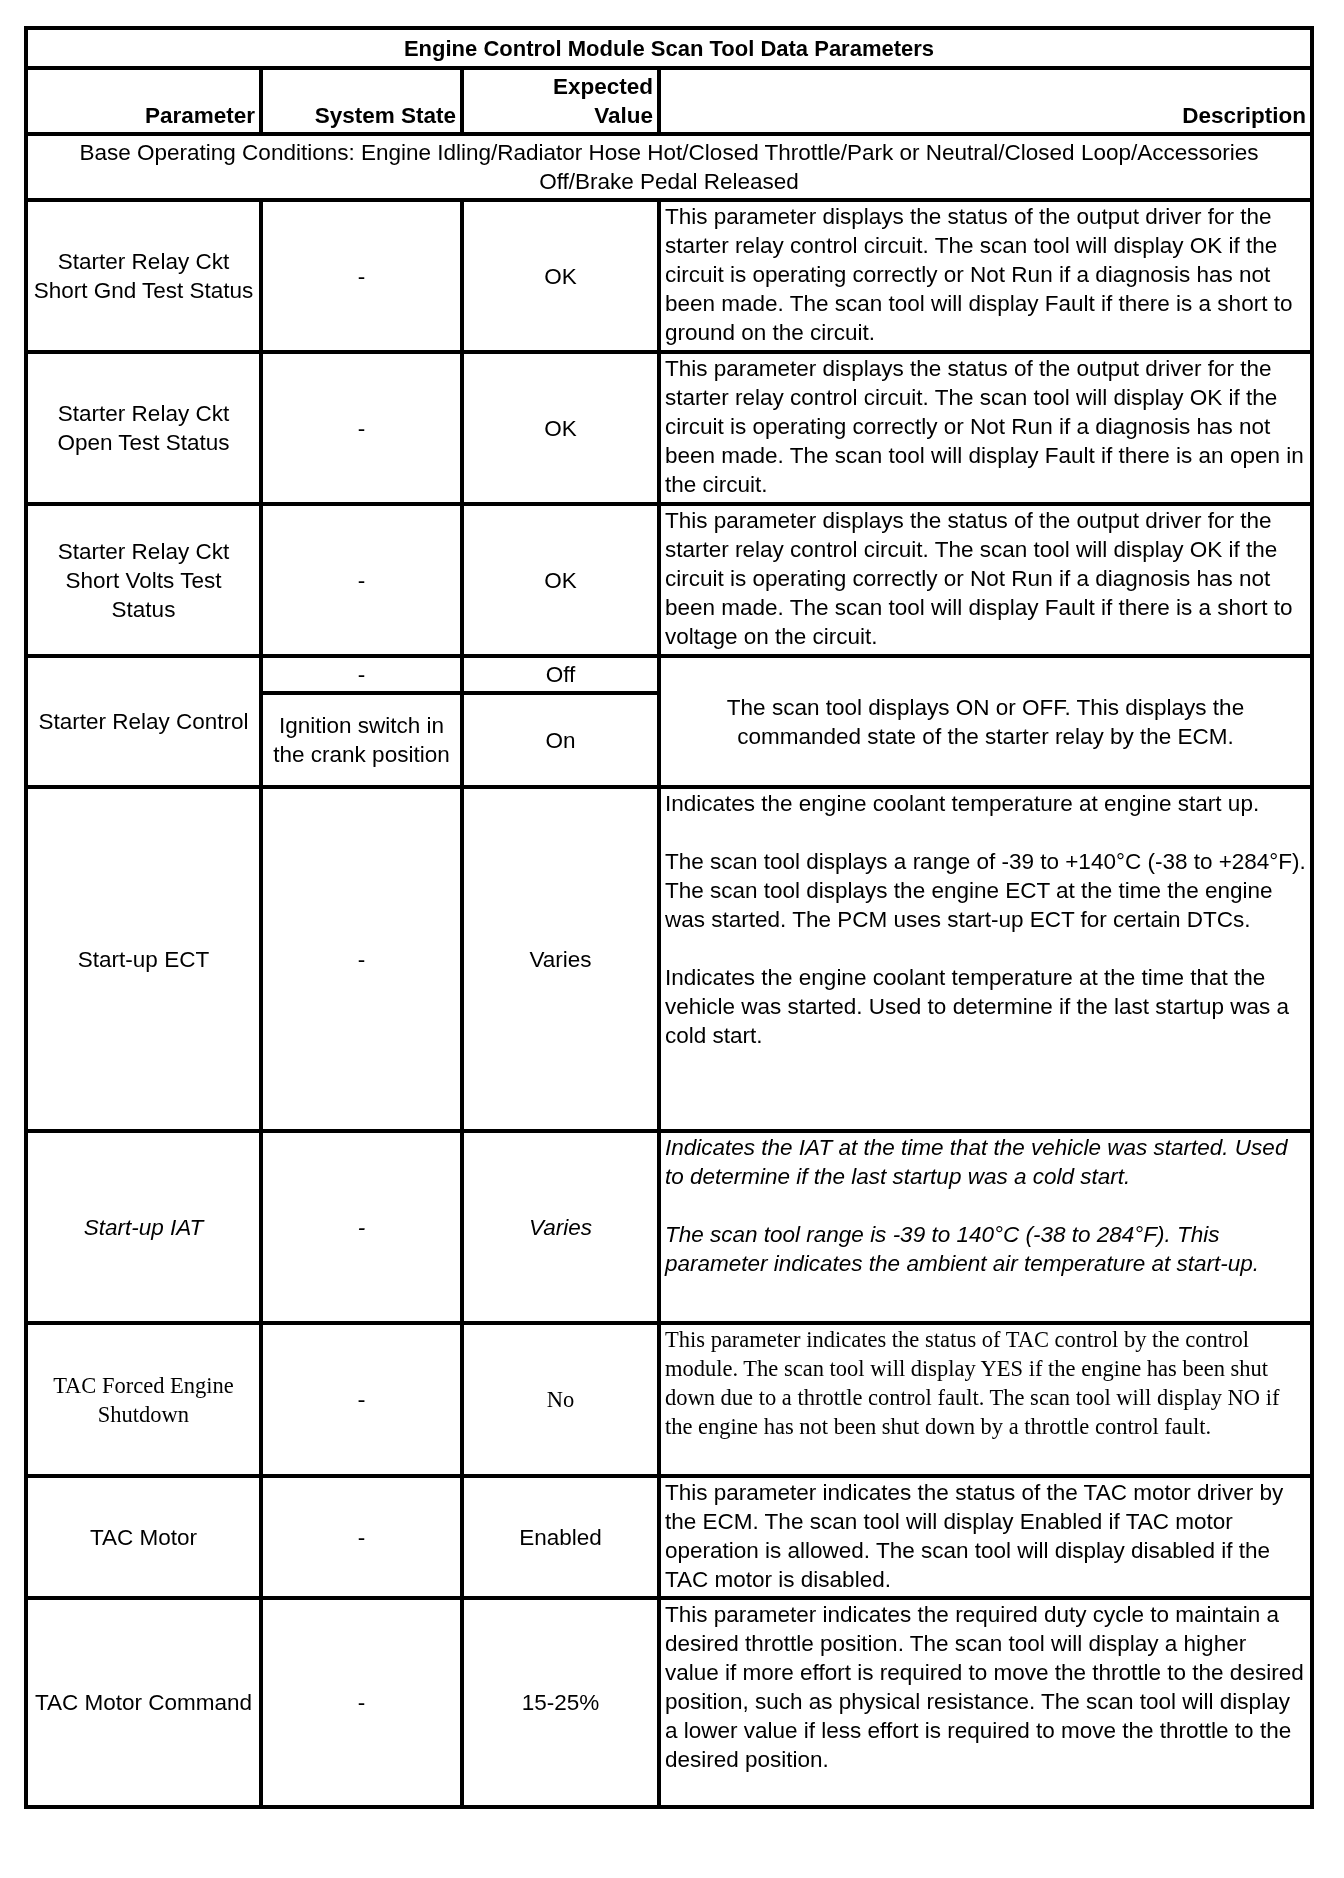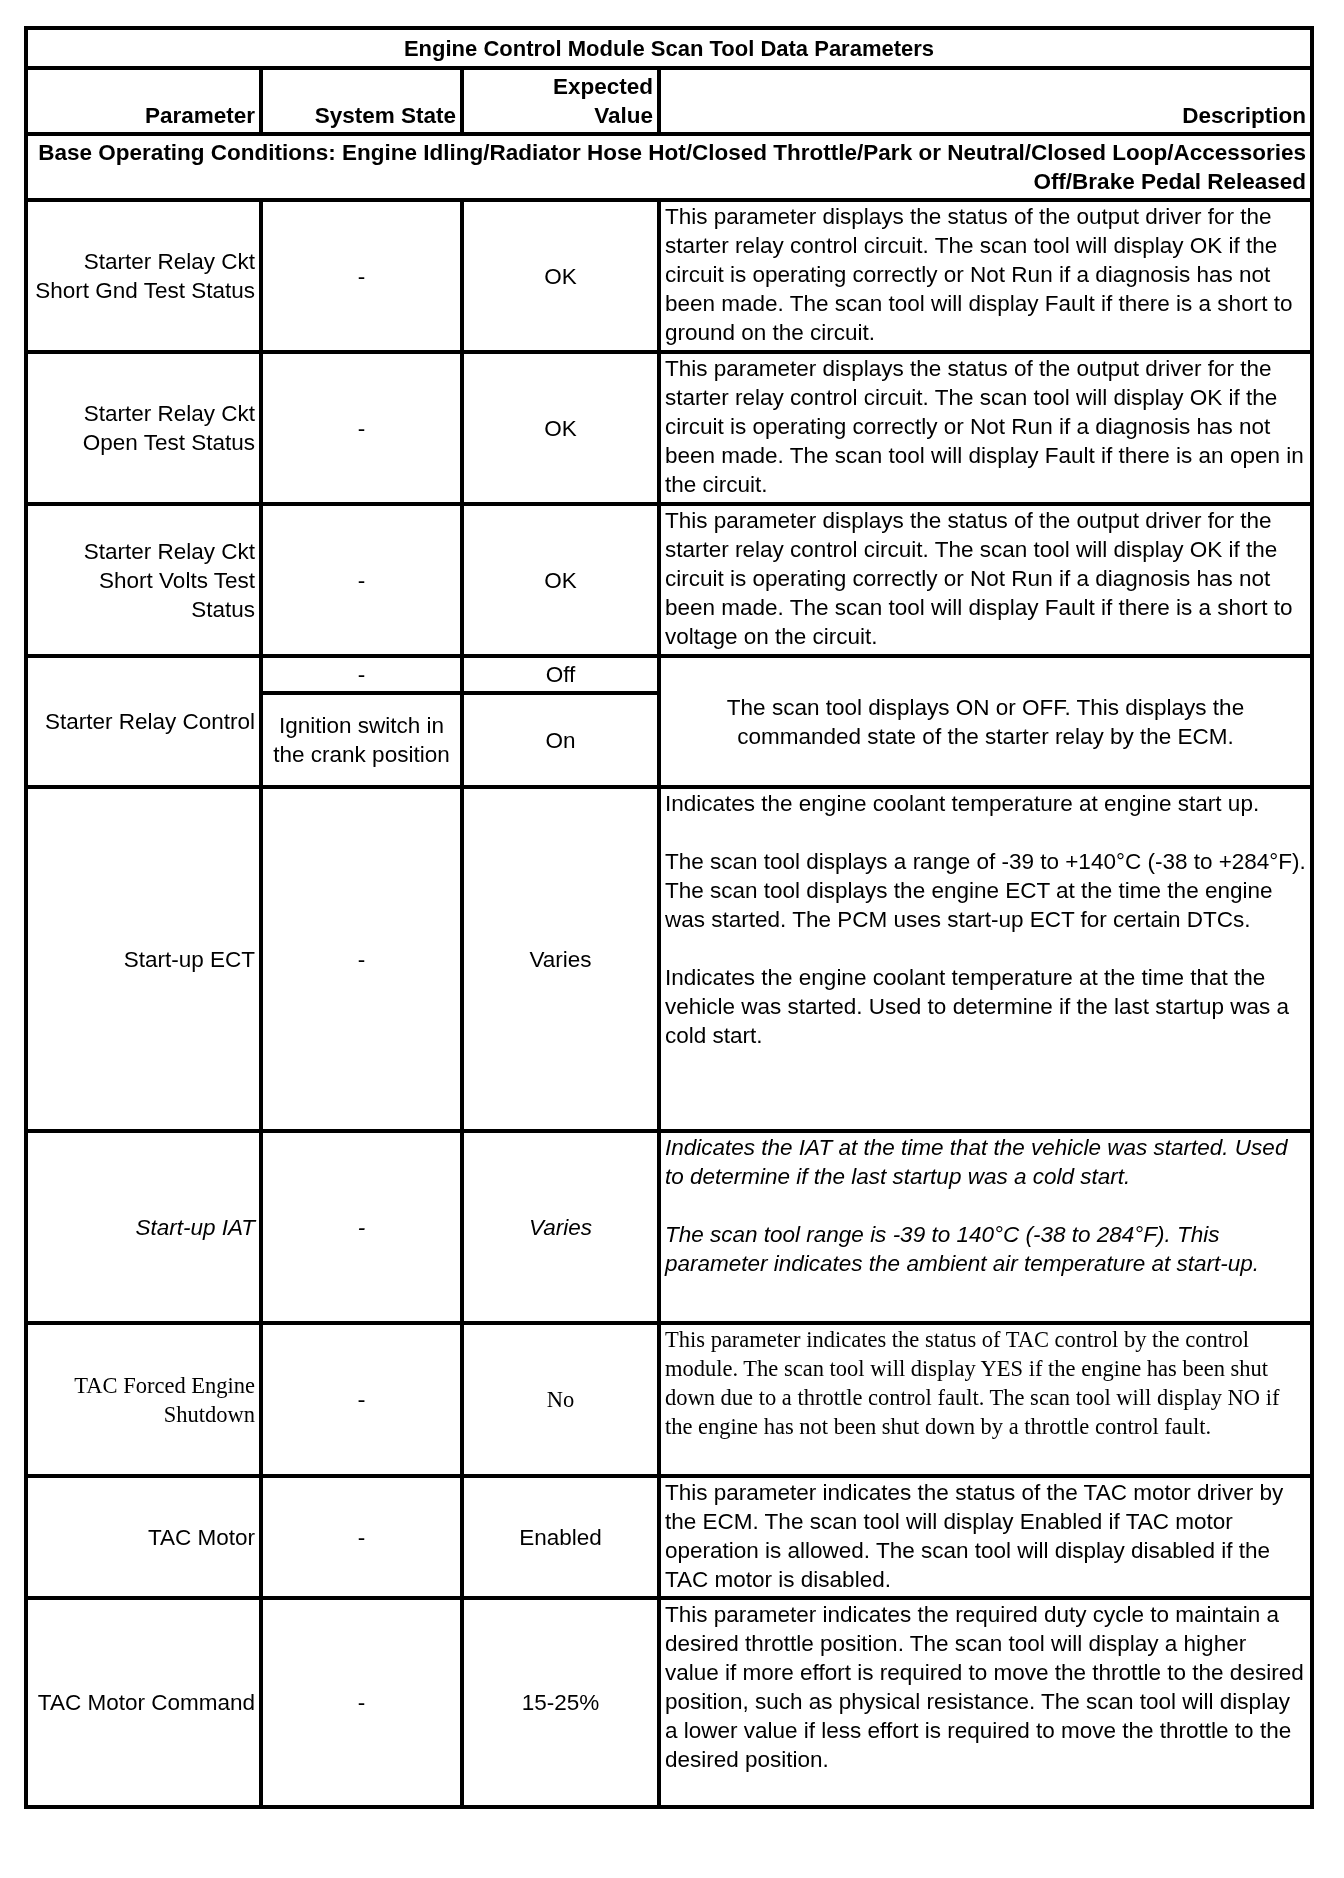--- a/index.html
+++ b/index.html
@@ -44,27 +44,27 @@
     }
     .hdr {
       font-weight: bold;
       text-align: right;
       vertical-align: bottom !important;
       height: 60px;
       font-size: 22.5px;
       padding-bottom: 2px !important;
     }
     .base {
-      font-weight: bold;
-      text-align: right;
+      font-weight: normal;
+      text-align: center;
       height: 62px;
       font-size: 22.5px;
       padding-left: 4px !important;
     }
-    .param { text-align: right; }
+    .param { text-align: center; }
     .center { text-align: center; }
     .desc { text-align: left; vertical-align: top !important; padding-top: 0 !important; }
     .desc-mid { text-align: center; vertical-align: middle; }
     .desc p { margin: 0; }
     .desc p + p { margin-top: 29px; }
 
     tr.r-std td { height: 148px; }
     tr.r-relay-a td { height: 33px; }
     tr.r-relay-b td { height: 90px; }
     tr.r-ect td { height: 340px; }

